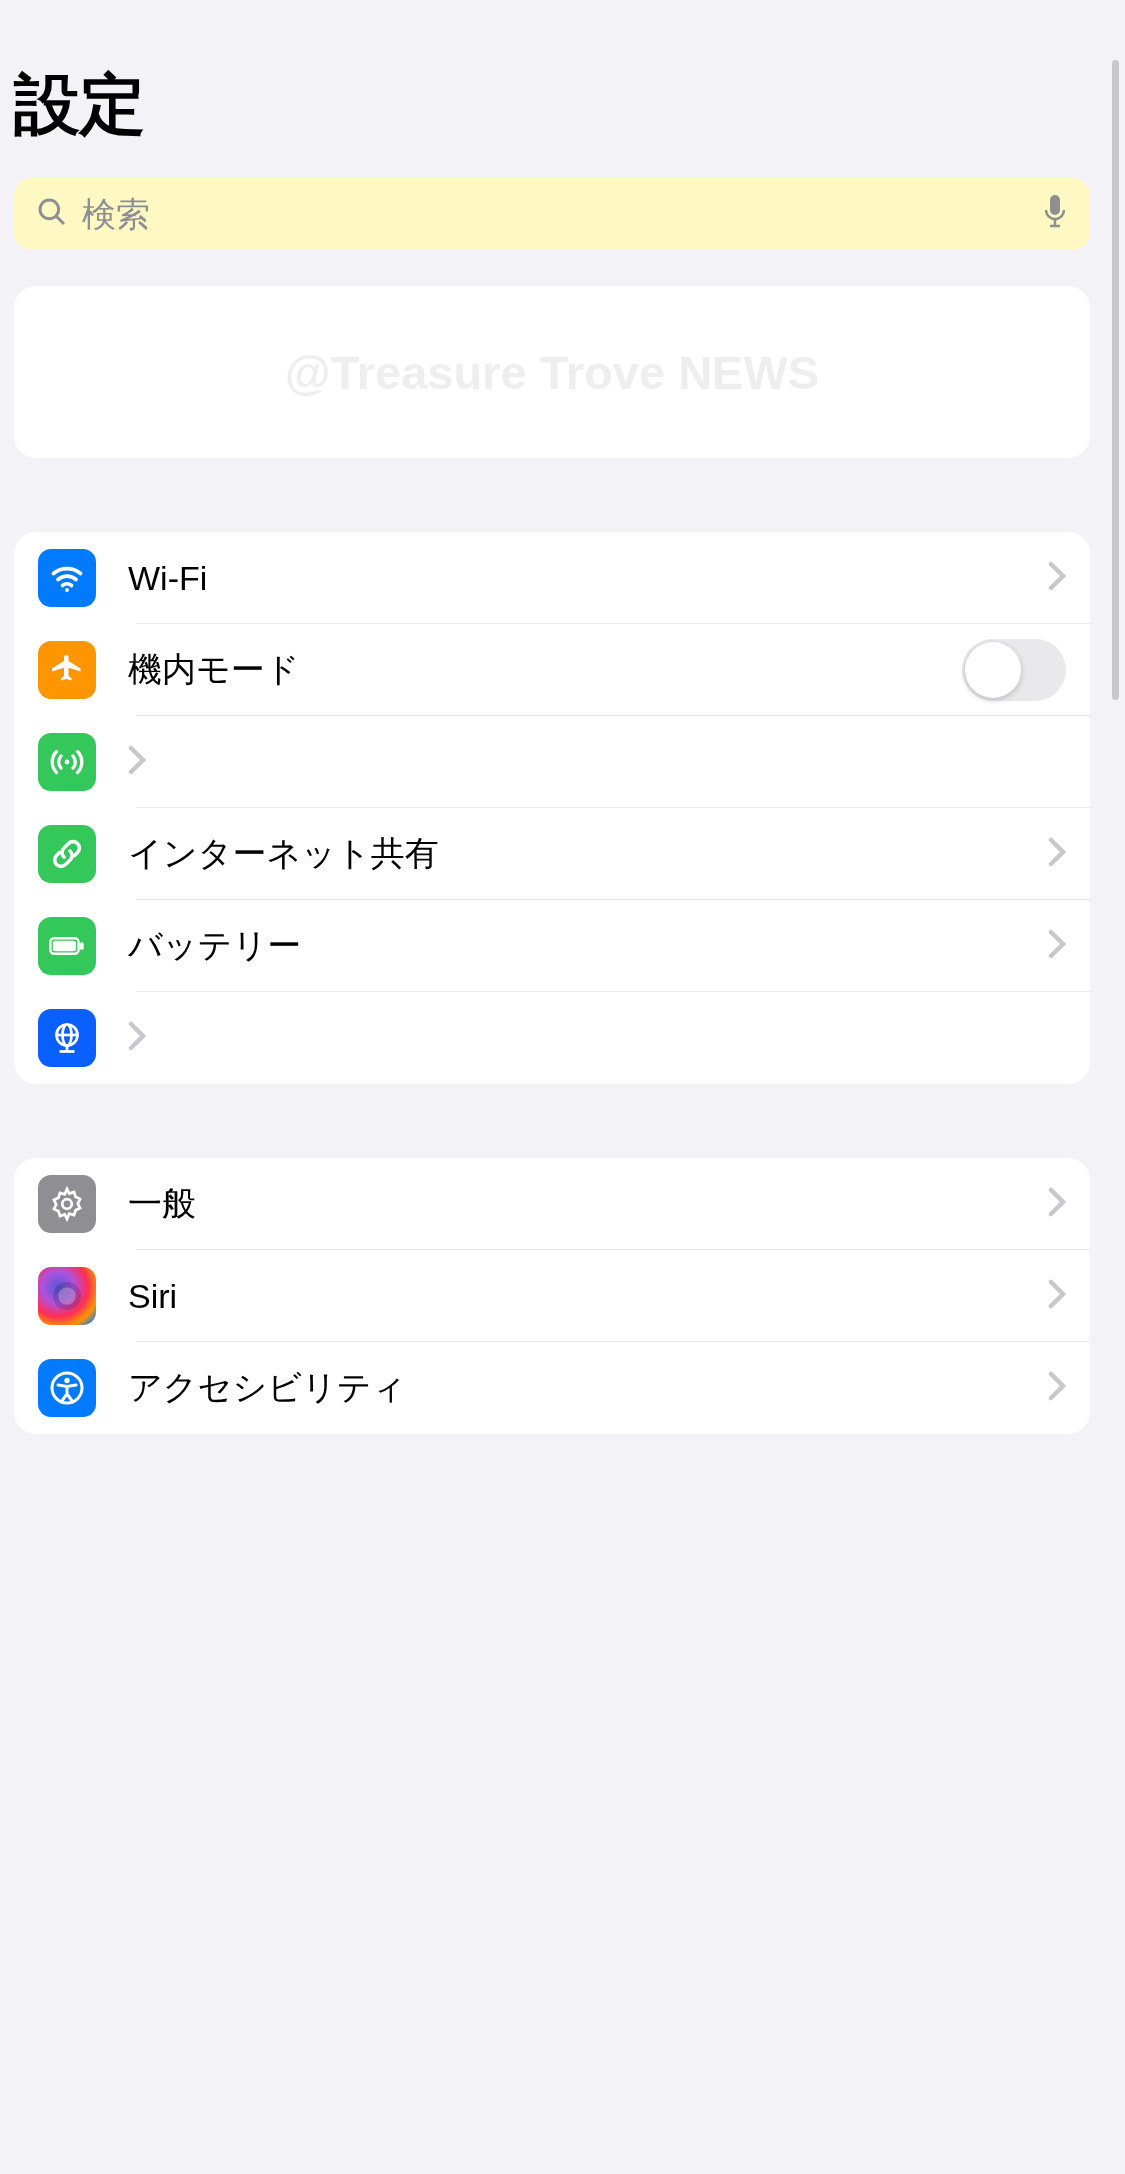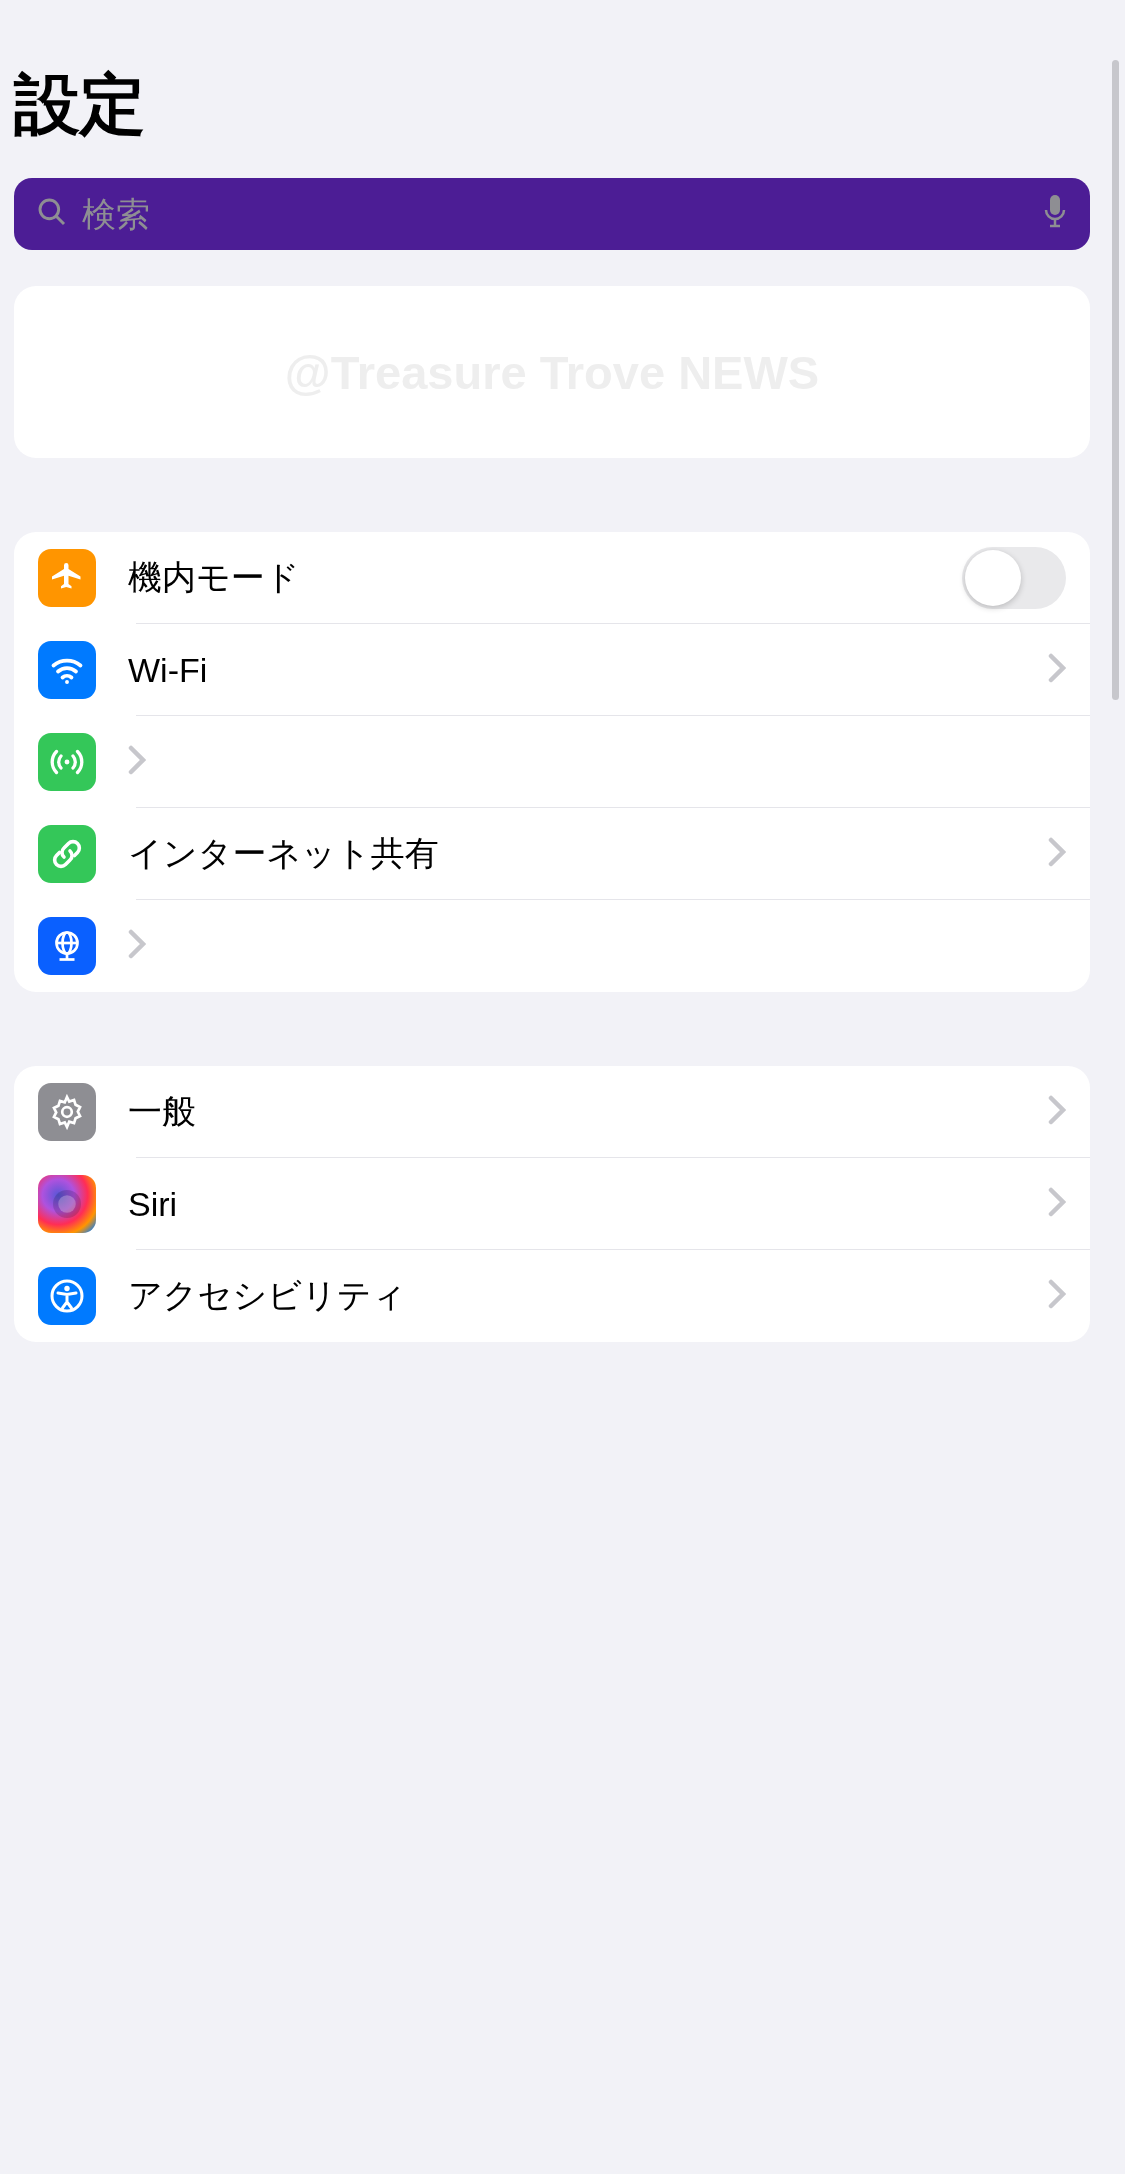--- a/index.html
+++ b/index.html
@@ -26,21 +26,21 @@
     .page-title {
       font-size: 66px;
       font-weight: 800;
       color: #000;
       margin-bottom: 28px;
       letter-spacing: -0.5px;
     }
     .search-bar {
       display: flex;
       align-items: center;
-      background: #4c1d95;
+      background: #fef9c3;
       border-radius: 18px;
       padding: 16px 22px;
       margin-bottom: 36px;
     }
     .search-icon {
       width: 32px;
       height: 32px;
       margin-right: 14px;
       flex-shrink: 0;
     }
@@ -169,46 +169,46 @@
     </span>
   </div>
 
   <div class="card profile-card">
     <span class="watermark">@Treasure Trove NEWS</span>
   </div>
 
   <div class="card">
 
     <div class="row">
-      <div class="row-icon bg-orange">
-        <svg viewBox="0 0 24 24" fill="#fff">
-            <path d="M21 13v-2l-8-5V3.5a1.5 1.5 0 0 0-3 0V6l-8 5v2l8-2.5V16l-2 1.5V19l3.5-1 3.5 1v-1.5L13 16v-5.5l8 2.5z"></path>
-          </svg>
-      </div>
-      <span class="row-label">機内モード</span>
-      <div class="toggle">
-        <div class="toggle-knob"></div>
-      </div>
-    </div>
-
-    <div class="row">
       <div class="row-icon bg-blue">
         <svg viewBox="0 0 24 24" fill="none" stroke="#fff" stroke-width="2.5" stroke-linecap="round">
           <path d="M3 9 a14 14 0 0 1 18 0"></path>
           <path d="M6 13 a9 9 0 0 1 12 0"></path>
           <path d="M9 17 a4.5 4.5 0 0 1 6 0"></path>
           <circle cx="12" cy="20" r="1.3" fill="#fff" stroke="none"></circle>
         </svg>
       </div>
       <span class="row-label">Wi-Fi</span>
       <span>
         <svg class="chevron" viewBox="0 0 12 20" fill="none" stroke="#c7c7cc" stroke-width="3" stroke-linecap="round">
             <path d="M2 2 l8 8 -8 8"></path>
           </svg>
       </span>
+    </div>
+
+    <div class="row">
+      <div class="row-icon bg-orange">
+        <svg viewBox="0 0 24 24" fill="#fff">
+            <path d="M21 13v-2l-8-5V3.5a1.5 1.5 0 0 0-3 0V6l-8 5v2l8-2.5V16l-2 1.5V19l3.5-1 3.5 1v-1.5L13 16v-5.5l8 2.5z"></path>
+          </svg>
+      </div>
+      <span class="row-label">機内モード</span>
+      <div class="toggle">
+        <div class="toggle-knob"></div>
+      </div>
     </div>
 
 
     <div class="row">
       <div class="row-icon bg-green">
         <svg viewBox="0 0 24 24" fill="none" stroke="#fff" stroke-width="2.2" stroke-linecap="round">
           <path d="M5 5 a10 10 0 0 0 0 14"></path>
           <path d="M8 8 a6 6 0 0 0 0 8"></path>
           <path d="M19 5 a10 10 0 0 1 0 14"></path>
           <path d="M16 8 a6 6 0 0 1 0 8"></path>
@@ -230,20 +230,35 @@
         </svg>
       </div>
       <span class="row-label">インターネット共有</span>
       <span>
         <svg class="chevron" viewBox="0 0 12 20" fill="none" stroke="#c7c7cc" stroke-width="3" stroke-linecap="round">
             <path d="M2 2 l8 8 -8 8"></path>
           </svg>
       </span>
     </div>
 
+    <div class="row">
+      <div class="row-icon bg-green">
+        <svg viewBox="0 0 28 16">
+          <rect x="1" y="2" width="22" height="12" rx="3" fill="none" stroke="#fff" stroke-width="2"></rect>
+          <rect x="3" y="4" width="18" height="8" rx="1.5" fill="#fff"></rect>
+          <rect x="24" y="5" width="3" height="6" rx="1.5" fill="#fff"></rect>
+        </svg>
+      </div>
+      <span class="row-label">バッテリー</span>
+      <span>
+        <svg class="chevron" viewBox="0 0 12 20" fill="none" stroke="#c7c7cc" stroke-width="3" stroke-linecap="round">
+            <path d="M2 2 l8 8 -8 8"></path>
+          </svg>
+      </span>
+    </div>
 
     <div class="row">
       <div class="row-icon bg-darkblue">
         <svg viewBox="0 0 24 24" fill="none" stroke="#fff" stroke-width="1.8">
           <circle cx="12" cy="10" r="7"></circle>
           <ellipse cx="12" cy="10" rx="3" ry="7"></ellipse>
           <line x1="5" y1="10" x2="19" y2="10"></line>
           <line x1="12" y1="17" x2="12" y2="21"></line>
           <line x1="7" y1="21" x2="17" y2="21"></line>
         </svg>

